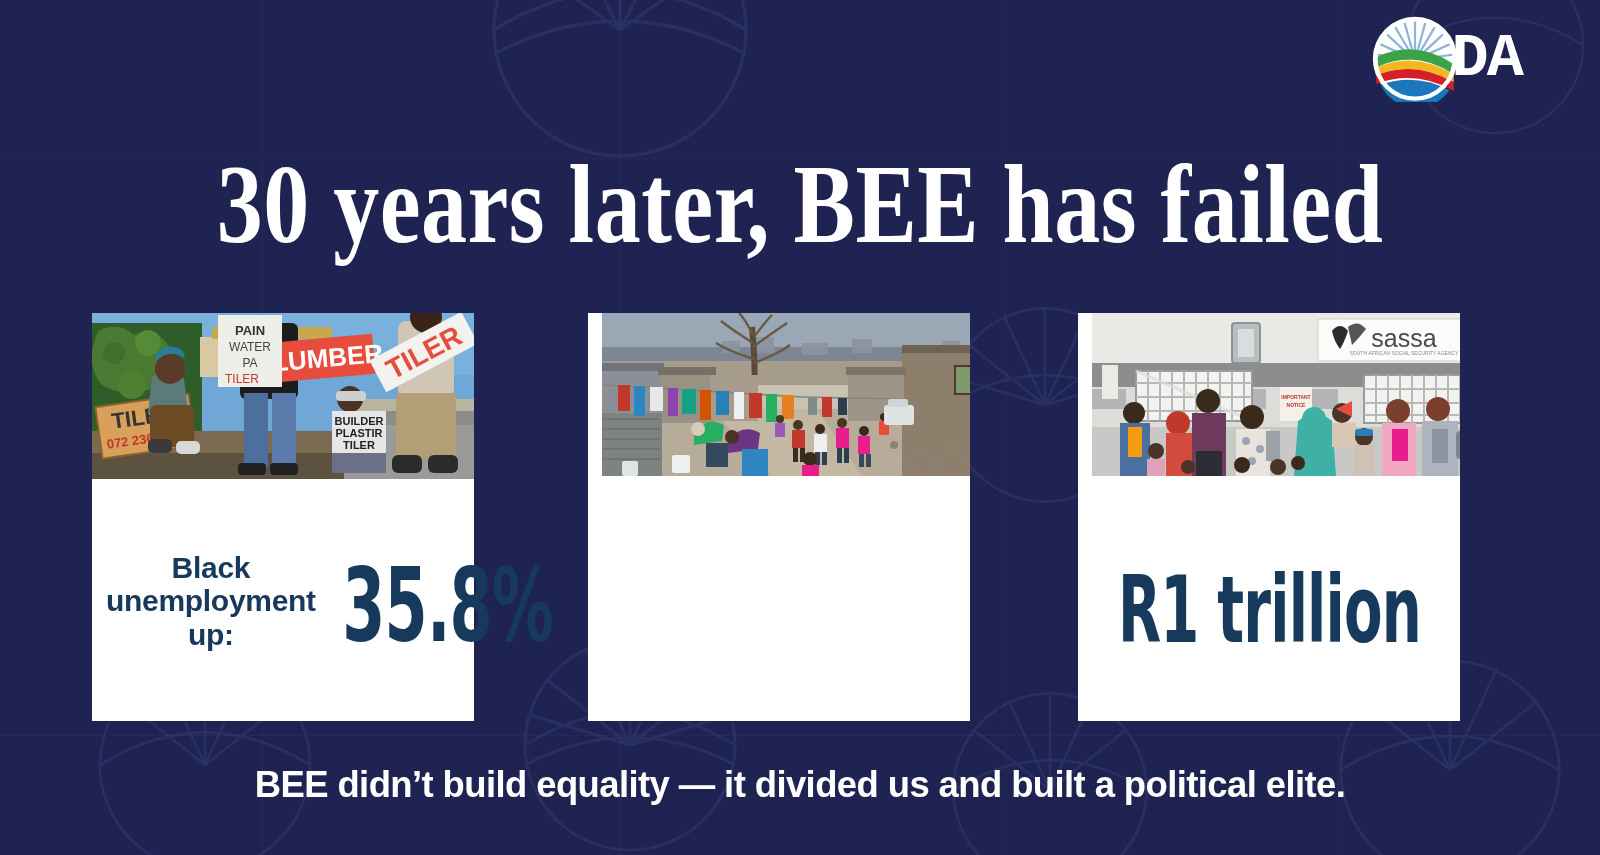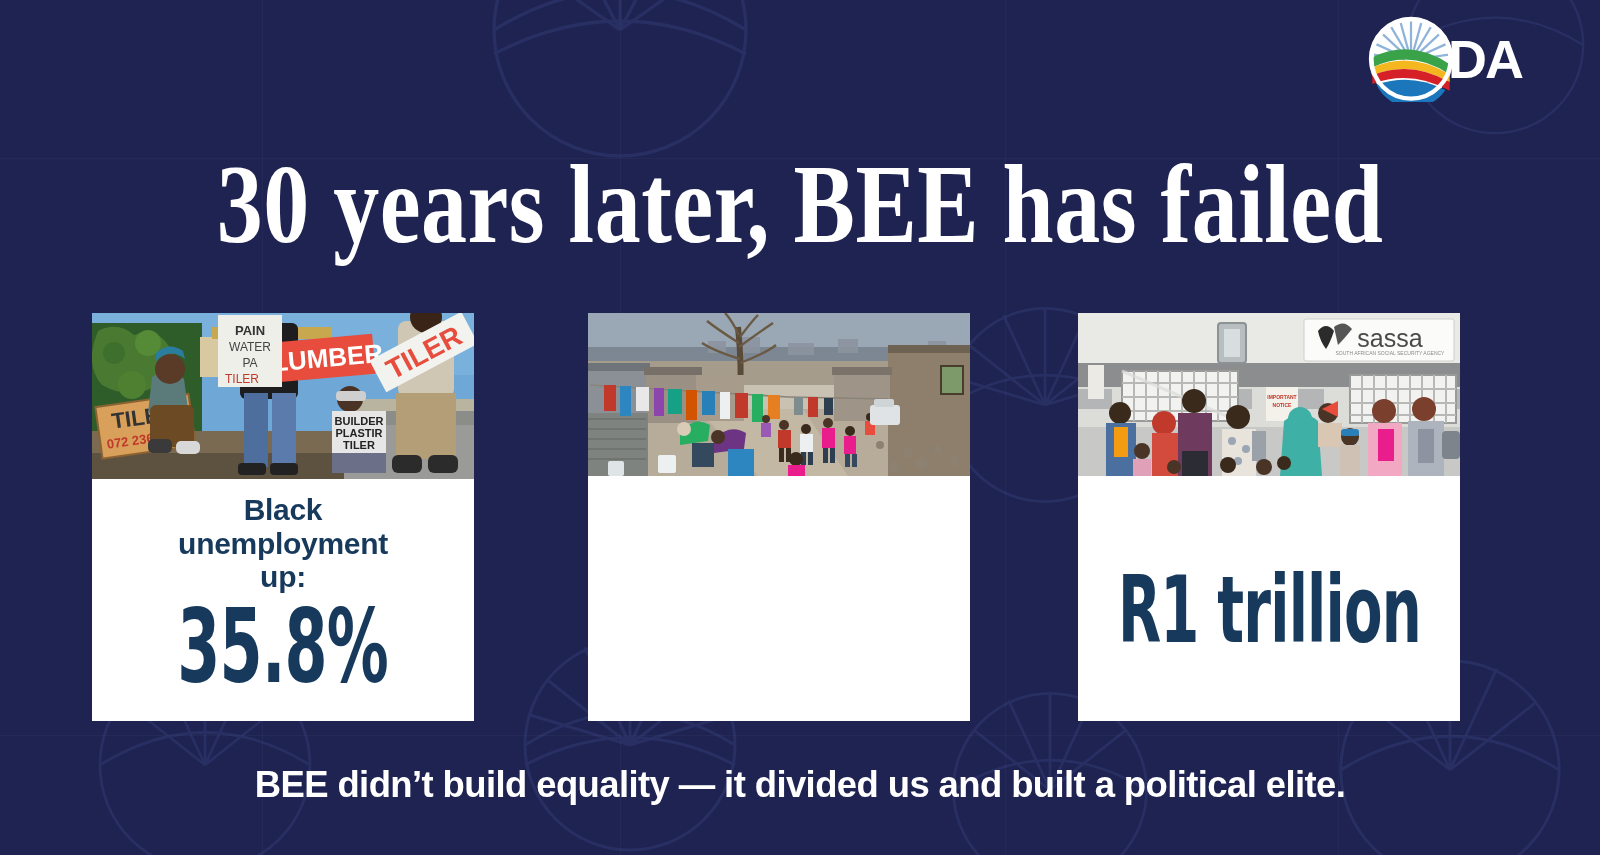--- a/index.html
+++ b/index.html
@@ -38,23 +38,23 @@
     text-transform:uppercase;
     transform:scaleX(1.02);
   }
   .bill-text .l2 { font-size:29px; letter-spacing:-.8px; }
 
   .mini-sun { position:absolute; right:14px; top:6px; width:32px; height:32px; }
 
   .da-logo { position:absolute; right:78px; top:16px; display:flex; align-items:center; gap:0px; }
   .da-mark { width:86px; height:86px; }
   .da-word {
-    color:#fff; font-weight:bold; font-size:54px; letter-spacing:-2px;
+    color:#fff; font-weight:bold; font-size:62px; letter-spacing:-2px;
     margin-left:-6px; line-height:1;
-    font-family:Liberation Sans, sans-serif;
+    font-family:Liberation Mono, monospace;
   }
 
   
   .headline {
     position:absolute; top:148px; left:0; right:0; z-index:5;
     text-align:center; color:#fff;
     font-family:"Liberation Serif","DejaVu Serif",serif;
     font-weight:bold; font-size:92px; line-height:1;
     letter-spacing:.5px;
     transform:scaleY(1.22);
@@ -62,23 +62,23 @@
   }
 
   
   .cards { position:absolute; top:313px; left:0; right:0; height:408px; z-index:5; }
   .card { position:absolute; top:0; width:382px; height:408px; background:#fff; display:flex; flex-direction:column; }
   .card.c1 { left:92px; }
   .card.c2 { left:588px; }
   .card.c3 { left:1078px; }
 
   .card-photo { width:100%; height:166px; position:relative; overflow:hidden; }
-  .card.c2 .card-photo, .card.c3 .card-photo { height:195px; }
-
-  .card-body { flex:1; display:flex; flex-direction:column; justify-content:center;
+  .card.c2 .card-photo, .card.c3 .card-photo { height:195px;padding-left:14px; }
+
+  .card-body { flex:1; display:flex; justify-content:center;
                align-items:center; padding:6px 14px 12px; }
   .card.c1 .card-body { justify-content:flex-start; padding-top:14px; }
   .card.c2 .card-body { justify-content:center; }
   .card.c3 .card-body { justify-content:center; padding-top:4px; }
 
   .stat-label {
     color:#16395c; font-weight:bold; font-size:30px; line-height:1.12;
     text-align:center; letter-spacing:-.3px;
   }
   .stat-sub {

